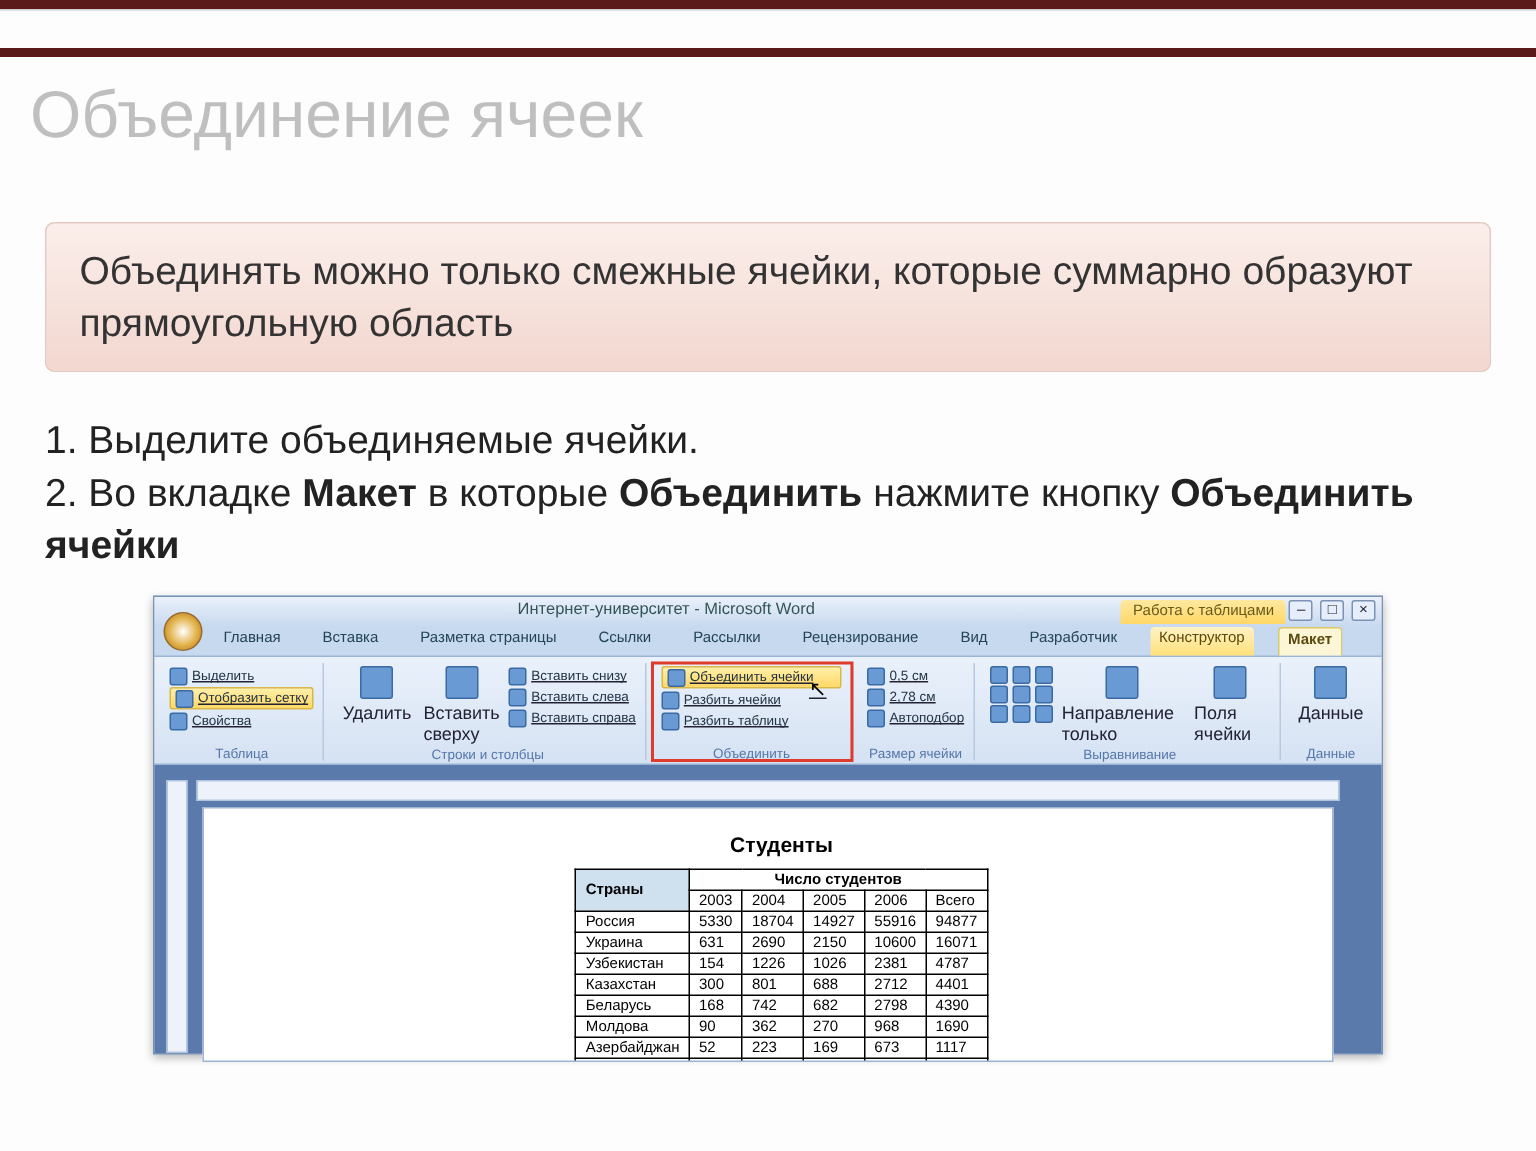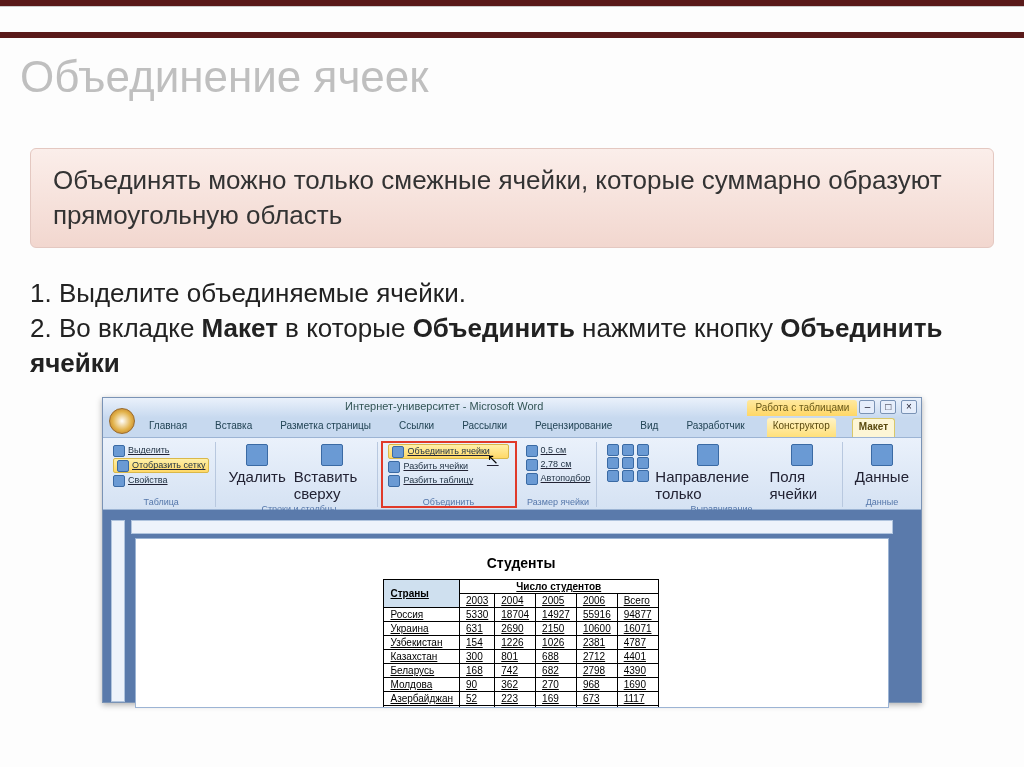--- a/index.html
+++ b/index.html
@@ -123,21 +123,21 @@
     display: flex;
     flex-direction: column;
     justify-content: space-between;
   }
   .group-body { display:flex; gap:4px; align-items:flex-start; }
   .group-label { font-size: 9px; color: #5577aa; text-align: center; padding-top:2px; }
   .ritem { font-size: 9px; color: #234; display:flex; align-items:center; gap:3px; white-space:nowrap; line-height:13px; }
   .ico { width:12px; height:12px; background:#6a9ad4; border:1px solid #3a6aa4; display:inline-block; border-radius:2px;}
   .ico.big { width:22px; height:22px; }
   .vstack { display:flex; flex-direction:column; gap:1px;text-decoration:underline; }
-  .bigbtn { display:flex; flex-direction:column; align-items:center; gap:2px; font-size:15px; padding:0 2px;}
+  .bigbtn { display:flex; flex-direction:column; align-items:center; gap:2px; font-size:12px; padding:0 2px;}
 
   .merge-group {
     outline: 2px solid #e03a2a;
     outline-offset: -1px;
   }
   .merge-highlight {
     background: linear-gradient(#fff0a8, #ffd867);
     border: 1px solid #d9b84a;
     border-radius: 2px;
     padding: 0 3px;
@@ -171,21 +171,20 @@
     margin: 0 4px;
     height: 170px;
     overflow:hidden;
   }
   .doc-title { text-align:center; font-weight:bold; font-size:14px; margin-bottom:8px; color:#000; }
   table.data {
     border-collapse: collapse;
     margin: 0 auto;
     font-size: 10px;
     color: #000;
-    text-decoration: underline;
   }
   table.data th, table.data td {
     border: 1px solid #000;
     padding: 1px 6px;
     text-align: left;
   }
   table.data th { font-weight: bold; }
   table.data td.num { text-align:left; }
   .hdr-sel {
     background: #cfe0ef;
@@ -263,20 +262,34 @@
     <div class="group">
       <div class="group-body">
         <div class="bigbtn">
             <span class="ico big"></span>
             <span>Удалить</span>
           </div>
         <div class="bigbtn">
             <span class="ico big"></span>
             <span>Вставить сверху</span>
           </div>
+        <div class="vstack">
+          <div class="ritem">
+              <span class="ico"></span>
+              <span>Вставить снизу</span>
+            </div>
+          <div class="ritem">
+              <span class="ico"></span>
+              <span>Вставить слева</span>
+            </div>
+          <div class="ritem">
+              <span class="ico"></span>
+              <span>Вставить справа</span>
+            </div>
+        </div>
       </div>
       <div class="group-label">Строки и столбцы</div>
     </div>
 
     <div class="group merge-group">
       <div class="group-body">
         <div class="vstack">
           <div class="ritem merge-highlight">
               <span class="ico"></span>
               <span>Объединить ячейки</span>

